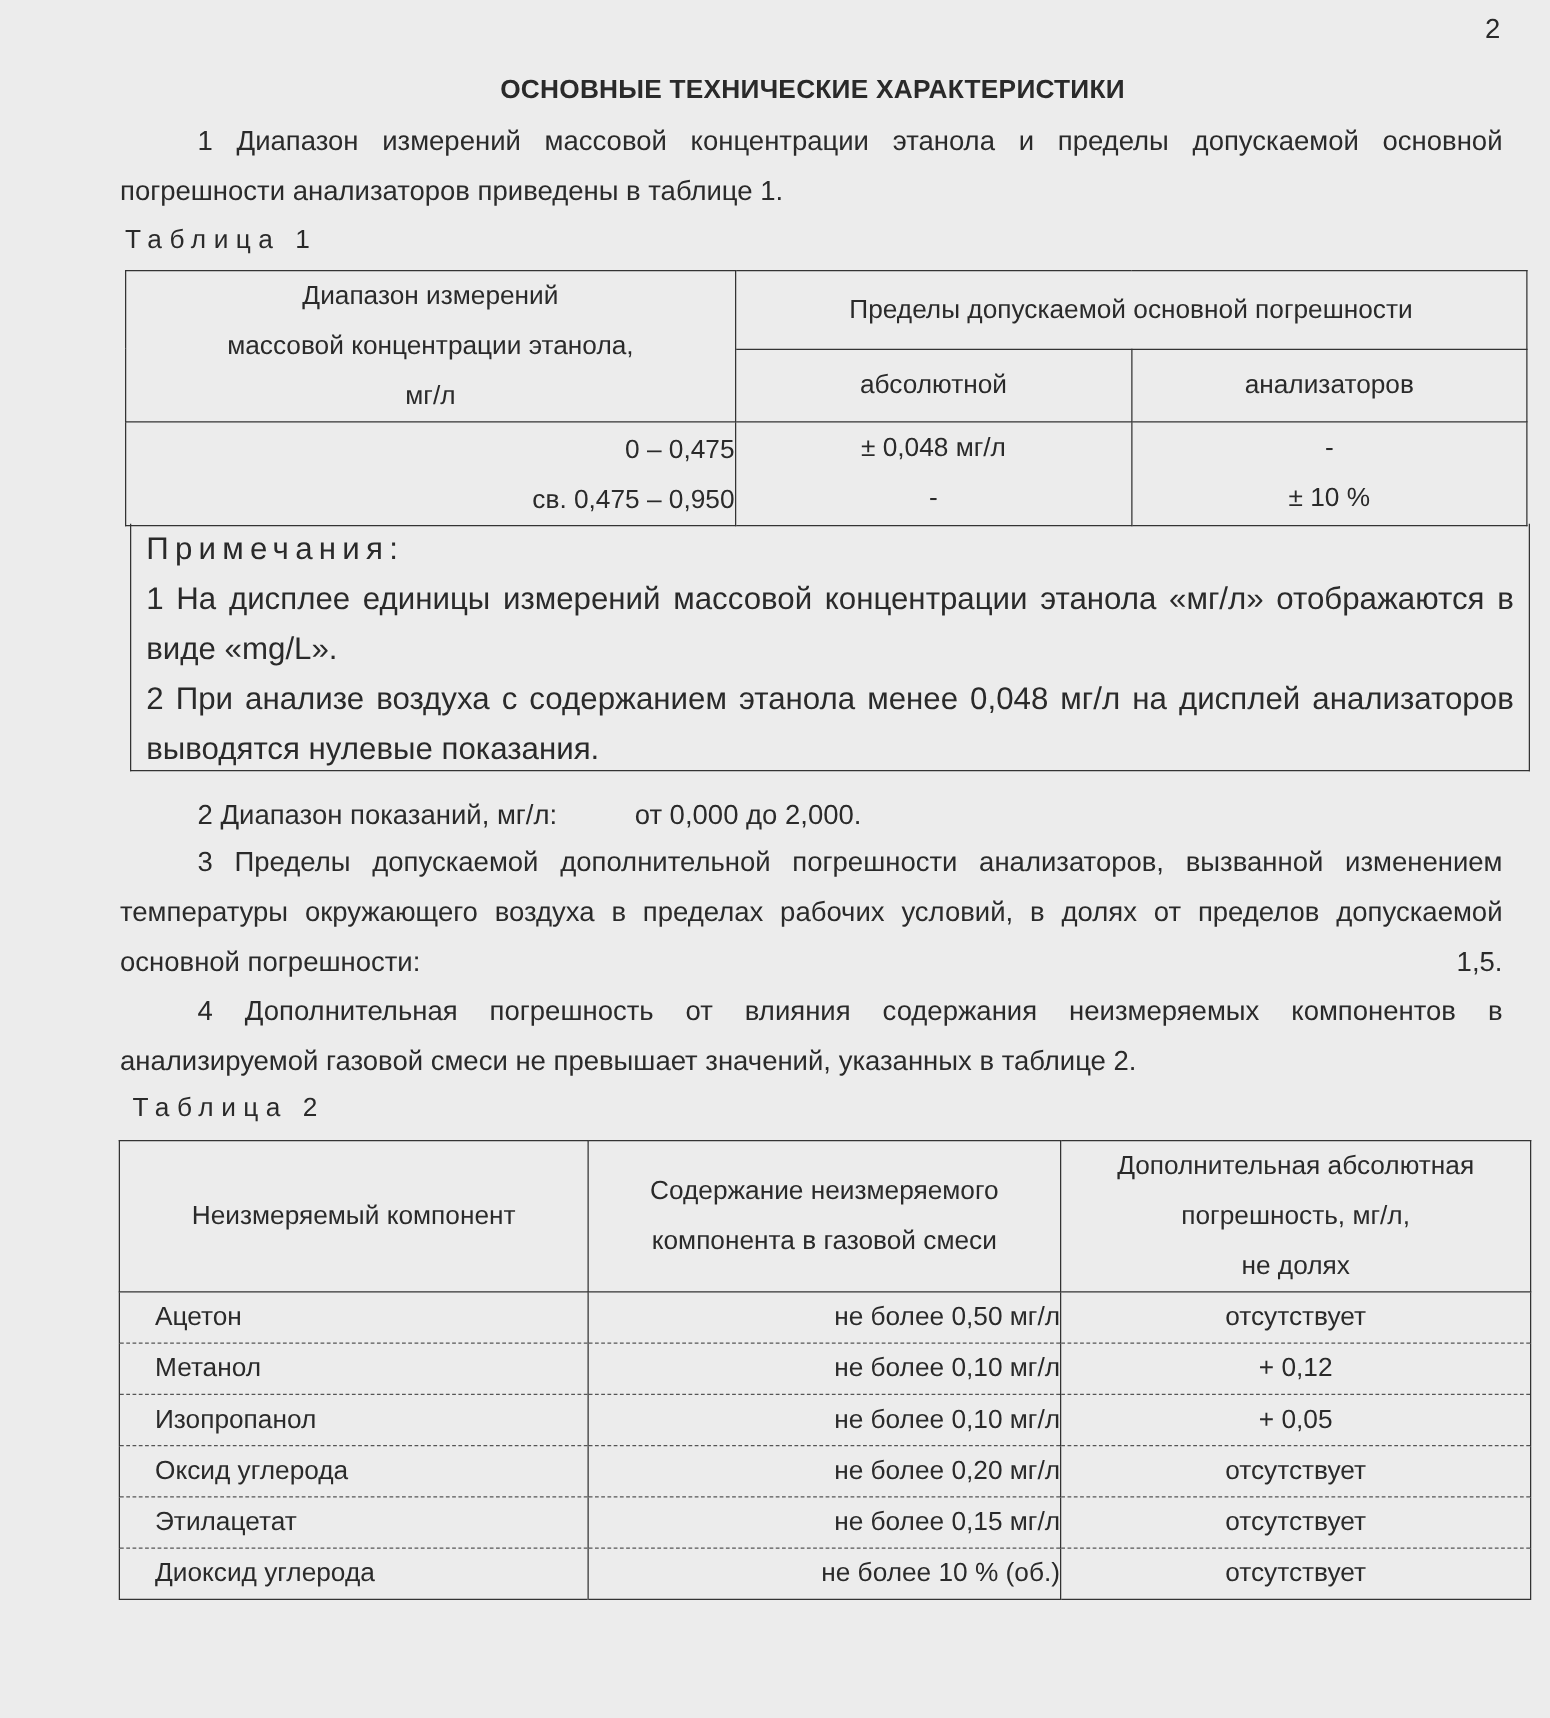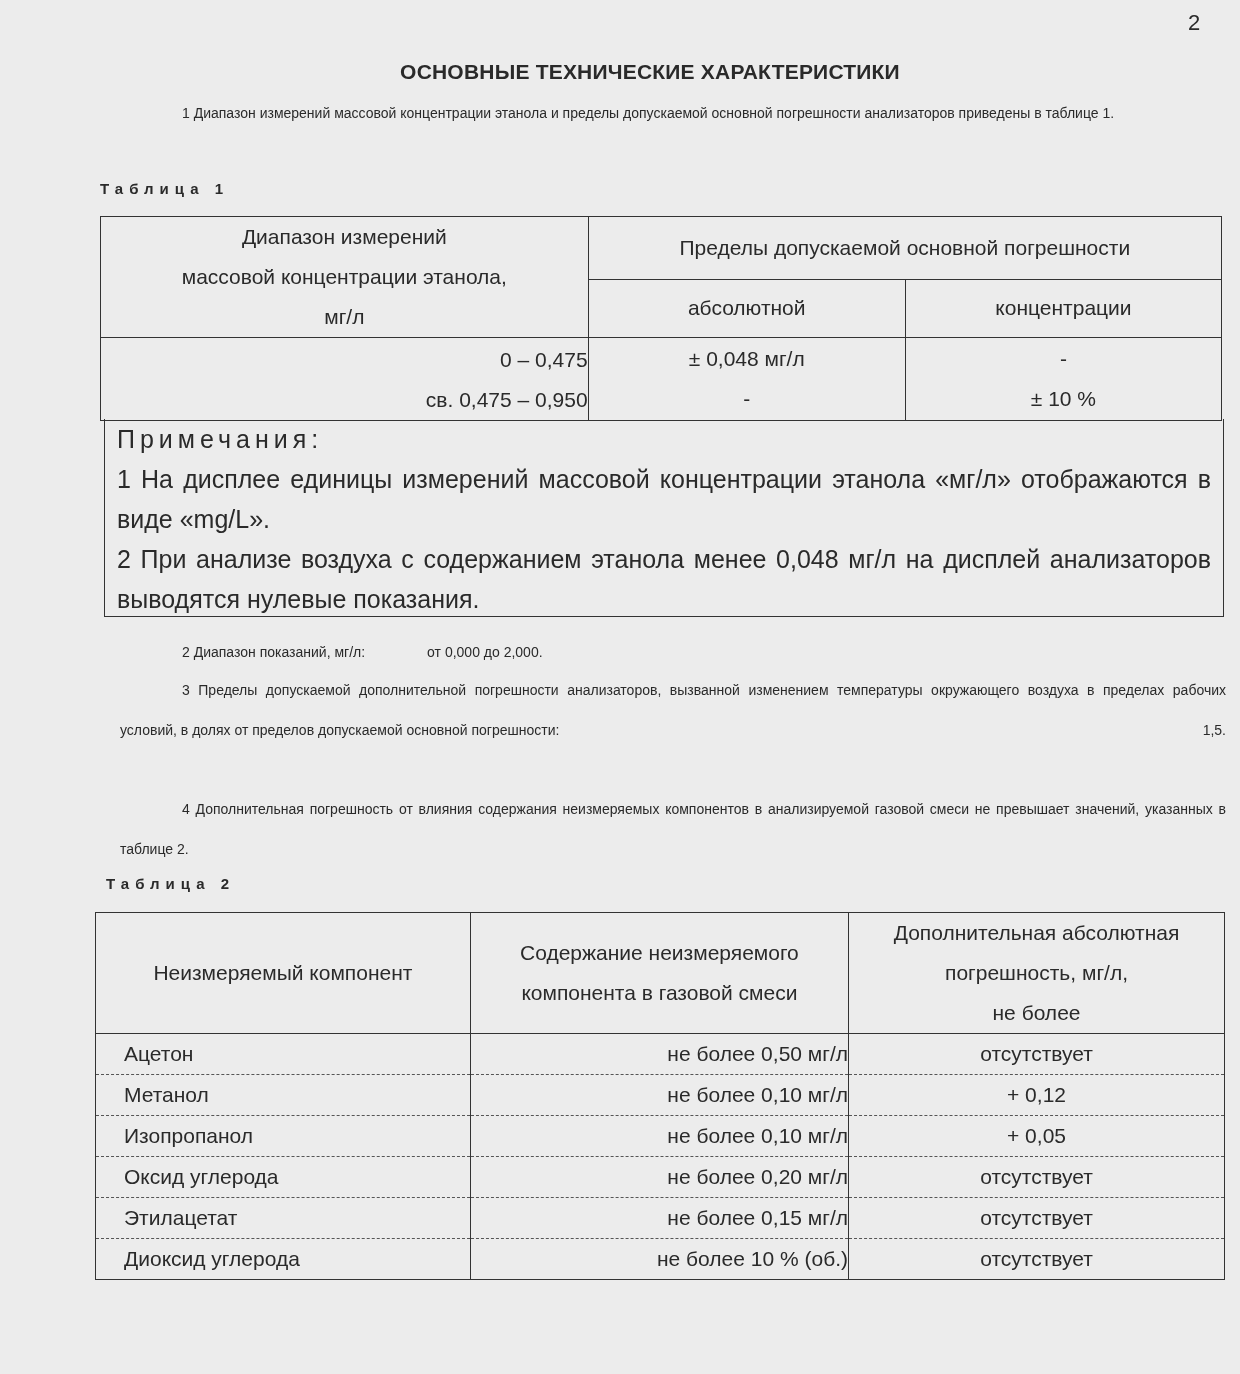--- a/index.html
+++ b/index.html
@@ -3,23 +3,23 @@
 <meta charset="utf-8">
 <style>
   html, body { margin: 0; padding: 0; }
   body {
     width: 1240px; height: 1374px; background: #ececec;
     font-family: "Liberation Sans", sans-serif; color: #2a2a2a;
     position: relative; overflow: hidden;
   }
   .page-num { position: absolute; left: 1188px; top: 10px; font-size: 22px; }
   .title { position: absolute; left: 0; width: 1300px; top: 60px; text-align: center; font-size: 21px; font-weight: bold; letter-spacing: 0.2px; }
-  .para { position: absolute; left: 120px; width: 1106px; font-size: 14px; line-height: 40px; text-align: justify; }
+  .para { position: absolute; left: 96px; width: 1106px; font-size: 22px; line-height: 40px; text-align: justify; }
   .indent { text-indent: 62px; }
-  .caption { position: absolute; left: 100px; font-size: 15px; letter-spacing: 6px; font-weight: bold; }
+  .caption { position: absolute; left: 100px; font-size: 21px; letter-spacing: 6px; }
   .row-flex { display: flex; }
 
   table { border-collapse: collapse; position: absolute; font-size: 21px; }
   td { border: 1.5px solid #333; text-align: center; vertical-align: middle; padding: 0; }
 
   #t1 { left: 100px; top: 216px; width: 1122px; }
   #t1 td { line-height: 40px; }
   .notes { position: absolute; left: 104px; top: 419px; width: 1120px; height: 198px; border: 1.5px solid #333; border-top: none; box-sizing: border-box; padding: 0 12px; font-size: 25px; line-height: 40px; text-align: justify; }
   .notes-head { letter-spacing: 5px; }
 
@@ -43,21 +43,21 @@
       <tr>
     <td rowspan="2" style="width:43.5%; height:118px;">
       <div>Диапазон измерений</div>
       <div>массовой концентрации этанола,</div>
       <div>мг/л</div>
     </td>
     <td colspan="2" style="height:60px;">Пределы допускаемой основной погрешности</td>
   </tr>
   <tr>
     <td style="width:28.3%; height:56px;">абсолютной</td>
-    <td>концентрации</td>
+    <td>анализаторов</td>
   </tr>
   <tr>
     <td style="padding-top:2px;text-align:right;">
       <div>0 – 0,475</div>
       <div>св. 0,475 – 0,950</div>
     </td>
     <td>
       <div>± 0,048 мг/л</div>
       <div>-</div>
     </td>
@@ -90,21 +90,21 @@
   <tbody>
       <tr style="height:119px;">
     <td style="width:33.2%;">Неизмеряемый компонент</td>
     <td style="width:33.5%; line-height:40px;">
       <div>Содержание неизмеряемого</div>
       <div>компонента в газовой смеси</div>
     </td>
     <td style="line-height:40px;">
       <div>Дополнительная абсолютная</div>
       <div>погрешность, мг/л,</div>
-      <div>не более</div>
+      <div>не долях</div>
     </td>
   </tr>
   </tbody>
     <tbody id="t2-body">
       <tr class="dr">
         <td class="l">Ацетон</td>
         <td class="m">не более 0,50 мг/л</td>
         <td>отсутствует</td>
       </tr>
       <tr class="dr">

